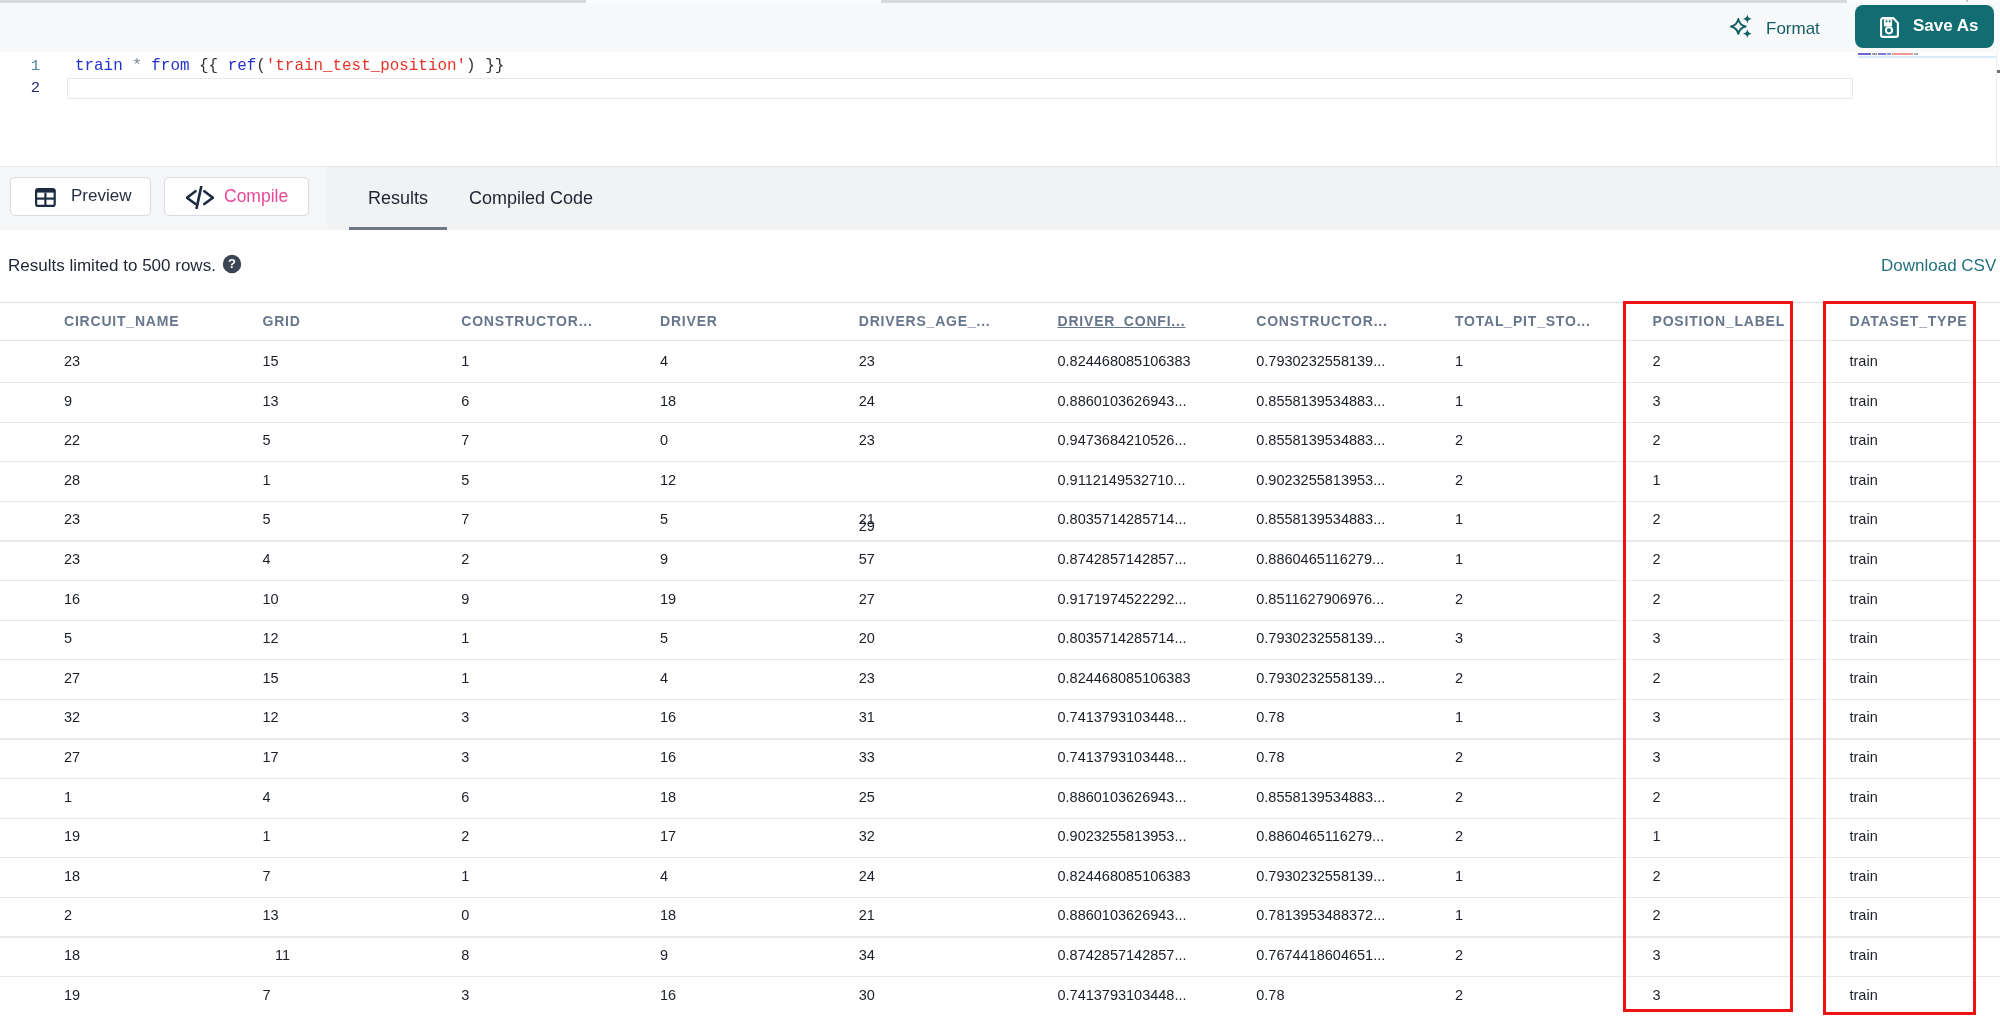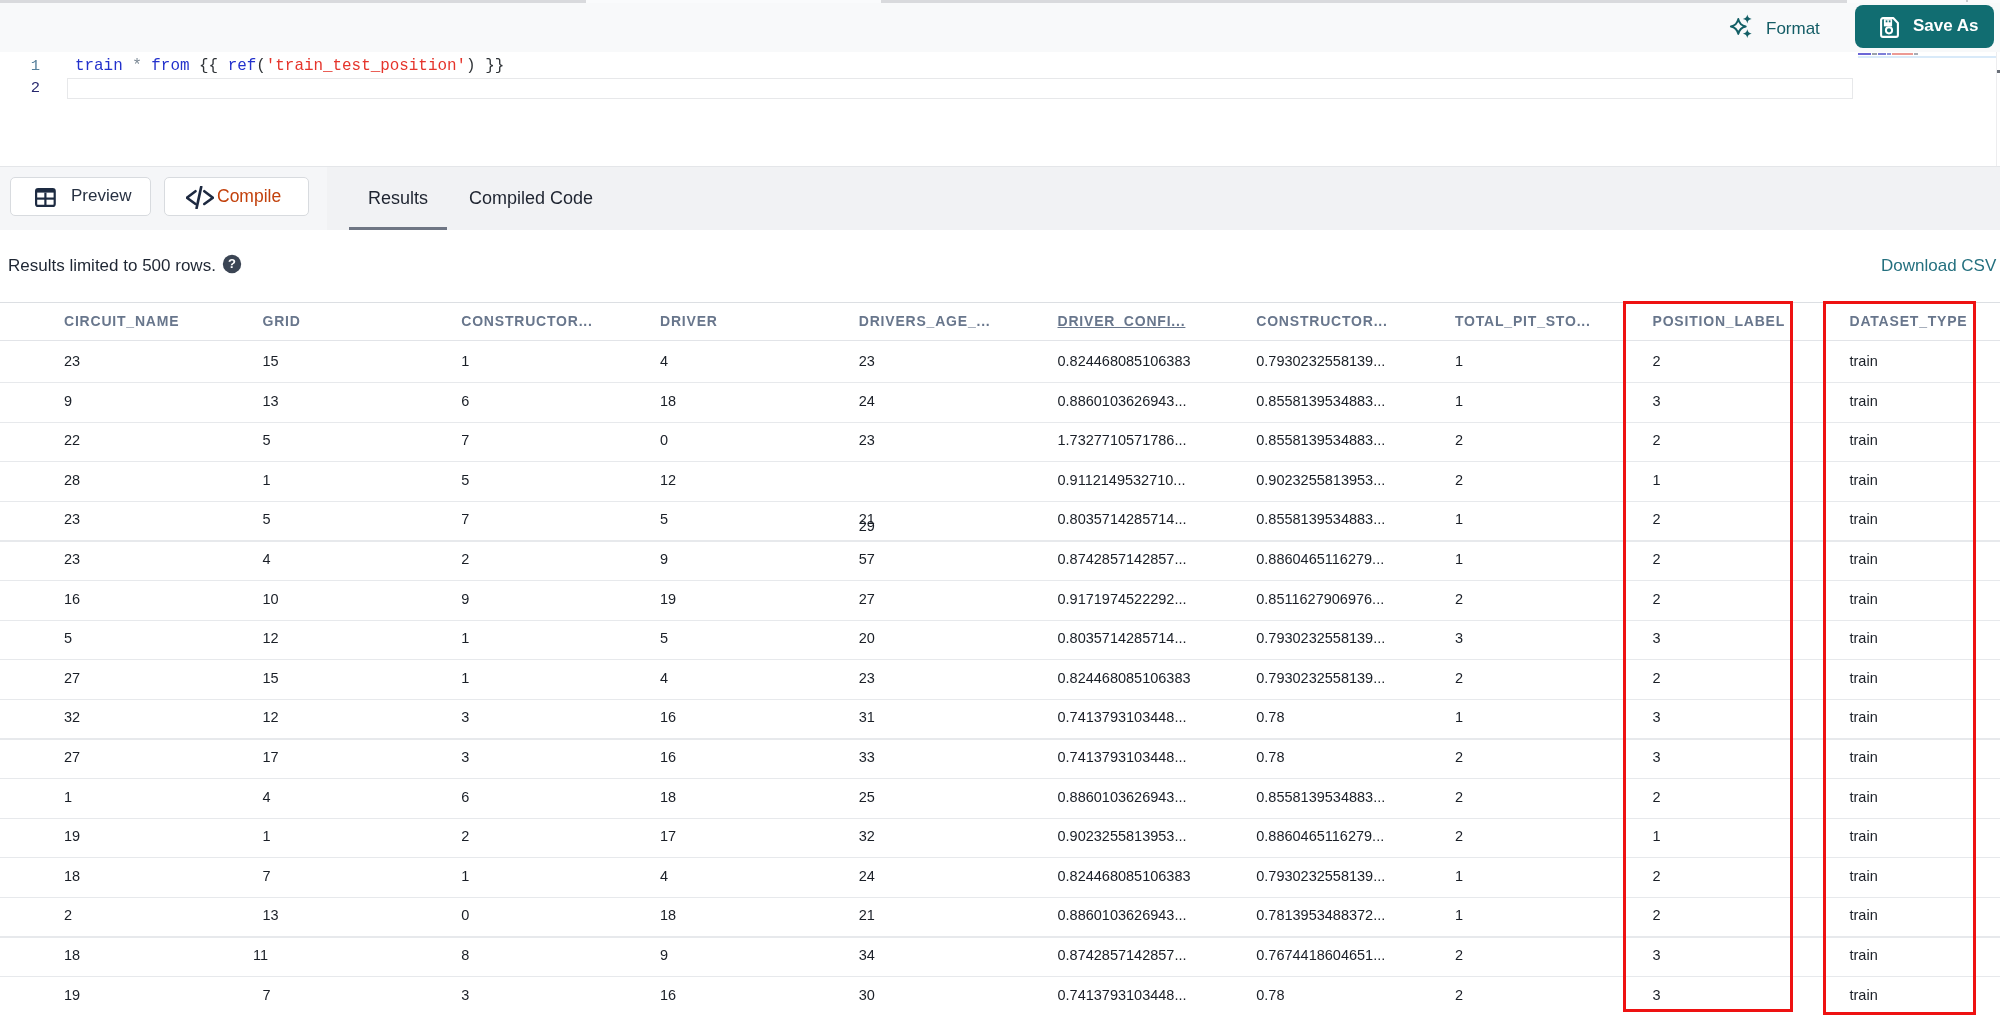--- a/index.html
+++ b/index.html
@@ -78,21 +78,21 @@
   <div class="abs" style="left:71px;top:186px;font-size:17px;font-weight:500;color:#273142;">Preview</div>
 
   <div class="abs" style="left:164px;top:177px;width:145px;height:39px;background:#ffffff;border:1px solid #d8dbdf;border-radius:5px;"></div>
   <div class="abs" style="left:186px;top:186px;width:28px;height:23px;">
     <svg width="28" height="23" viewBox="0 0 28 23">
       <path d="M9.5 5.2 L 0.9 11.7 L 9.5 18" fill="none" stroke="#1d2940" stroke-width="2.6" stroke-linecap="round" stroke-linejoin="round"></path>
       <path d="M18.3 5.2 L 26.9 11.7 L 18.3 18" fill="none" stroke="#1d2940" stroke-width="2.6" stroke-linecap="round" stroke-linejoin="round"></path>
       <line x1="15.2" y1="0.9" x2="10.6" y2="22.1" stroke="#1d2940" stroke-width="2.6" stroke-linecap="round"></line>
     </svg>
   </div>
-  <div class="abs" style="left:217px;top:186px;font-size:17.5px;font-weight:500;color:#c2410c;">Compile</div>
+  <div class="abs" style="left:224px;top:186px;font-size:17.5px;font-weight:500;color:#ec4899;">Compile</div>
 
   <div class="abs" style="left:349px;top:188px;width:98px;text-align:center;font-size:18px;font-weight:500;color:#1e2430;">Results</div>
   <div class="abs" style="left:469px;top:188px;font-size:18px;font-weight:500;color:#1e2430;">Compiled Code</div>
   <div class="abs" style="left:349px;top:227.2px;width:98px;height:3px;background:#6f7684;"></div>
 
   <div class="abs" style="left:8px;top:256px;font-size:17px;color:#1e2633;">Results limited to 500 rows.</div>
   <div class="abs" style="left:222px;top:254px;width:20px;height:20px;">
     <svg width="20" height="20" viewBox="0 0 20 20">
       <circle cx="10" cy="10" r="9.2" fill="#3b4554"></circle>
       <text x="10" y="14.4" text-anchor="middle" font-family="Liberation Sans" font-size="13" font-weight="700" fill="#ffffff">?</text>
@@ -133,21 +133,21 @@
       <div class="cell" style="left:1256.25px;top:392.6px;">0.8558139534883...</div>
       <div class="cell" style="left:1455px;top:392.6px;">1</div>
       <div class="cell" style="left:1652.5px;top:392.6px;">3</div>
       <div class="cell" style="left:1849.5px;top:392.6px;">train</div>
       <div class="hline" style="top:421.6px;height:1.3px;"></div>
       <div class="cell" style="left:64px;top:432.2px;">22</div>
       <div class="cell" style="left:262.5px;top:432.2px;">5</div>
       <div class="cell" style="left:461.25px;top:432.2px;">7</div>
       <div class="cell" style="left:660px;top:432.2px;">0</div>
       <div class="cell" style="left:858.75px;top:432.2px;">23</div>
-      <div class="cell" style="left:1057.5px;top:432.2px;">1.7327710571786...</div>
+      <div class="cell" style="left:1057.5px;top:432.2px;">0.9473684210526...</div>
       <div class="cell" style="left:1256.25px;top:432.2px;">0.8558139534883...</div>
       <div class="cell" style="left:1455px;top:432.2px;">2</div>
       <div class="cell" style="left:1652.5px;top:432.2px;">2</div>
       <div class="cell" style="left:1849.5px;top:432.2px;">train</div>
       <div class="hline" style="top:461.2px;height:1.3px;"></div>
       <div class="cell" style="left:64px;top:471.8px;">28</div>
       <div class="cell" style="left:262.5px;top:471.8px;">1</div>
       <div class="cell" style="left:461.25px;top:471.8px;">5</div>
       <div class="cell" style="left:660px;top:471.8px;">12</div>
       <div class="cell" style="left:858.75px;top:471.8px;margin-top:46px;">29</div>
@@ -272,21 +272,21 @@
       <div class="cell" style="left:461.25px;top:907.4px;">0</div>
       <div class="cell" style="left:660px;top:907.4px;">18</div>
       <div class="cell" style="left:858.75px;top:907.4px;">21</div>
       <div class="cell" style="left:1057.5px;top:907.4px;">0.8860103626943...</div>
       <div class="cell" style="left:1256.25px;top:907.4px;">0.7813953488372...</div>
       <div class="cell" style="left:1455px;top:907.4px;">1</div>
       <div class="cell" style="left:1652.5px;top:907.4px;">2</div>
       <div class="cell" style="left:1849.5px;top:907.4px;">train</div>
       <div class="hline" style="top:936.4px;height:1.3px;"></div>
       <div class="cell" style="left:64px;top:947.0px;">18</div>
-      <div class="cell" style="left:253px;top:947.0px;">11</div>
+      <div class="cell" style="left:275px;top:947.0px;">11</div>
       <div class="cell" style="left:461.25px;top:947.0px;">8</div>
       <div class="cell" style="left:660px;top:947.0px;">9</div>
       <div class="cell" style="left:858.75px;top:947.0px;">34</div>
       <div class="cell" style="left:1057.5px;top:947.0px;">0.8742857142857...</div>
       <div class="cell" style="left:1256.25px;top:947.0px;">0.7674418604651...</div>
       <div class="cell" style="left:1455px;top:947.0px;">2</div>
       <div class="cell" style="left:1652.5px;top:947.0px;">3</div>
       <div class="cell" style="left:1849.5px;top:947.0px;">train</div>
       <div class="hline" style="top:976.0px;height:1.3px;"></div>
       <div class="cell" style="left:64px;top:986.6px;">19</div>

